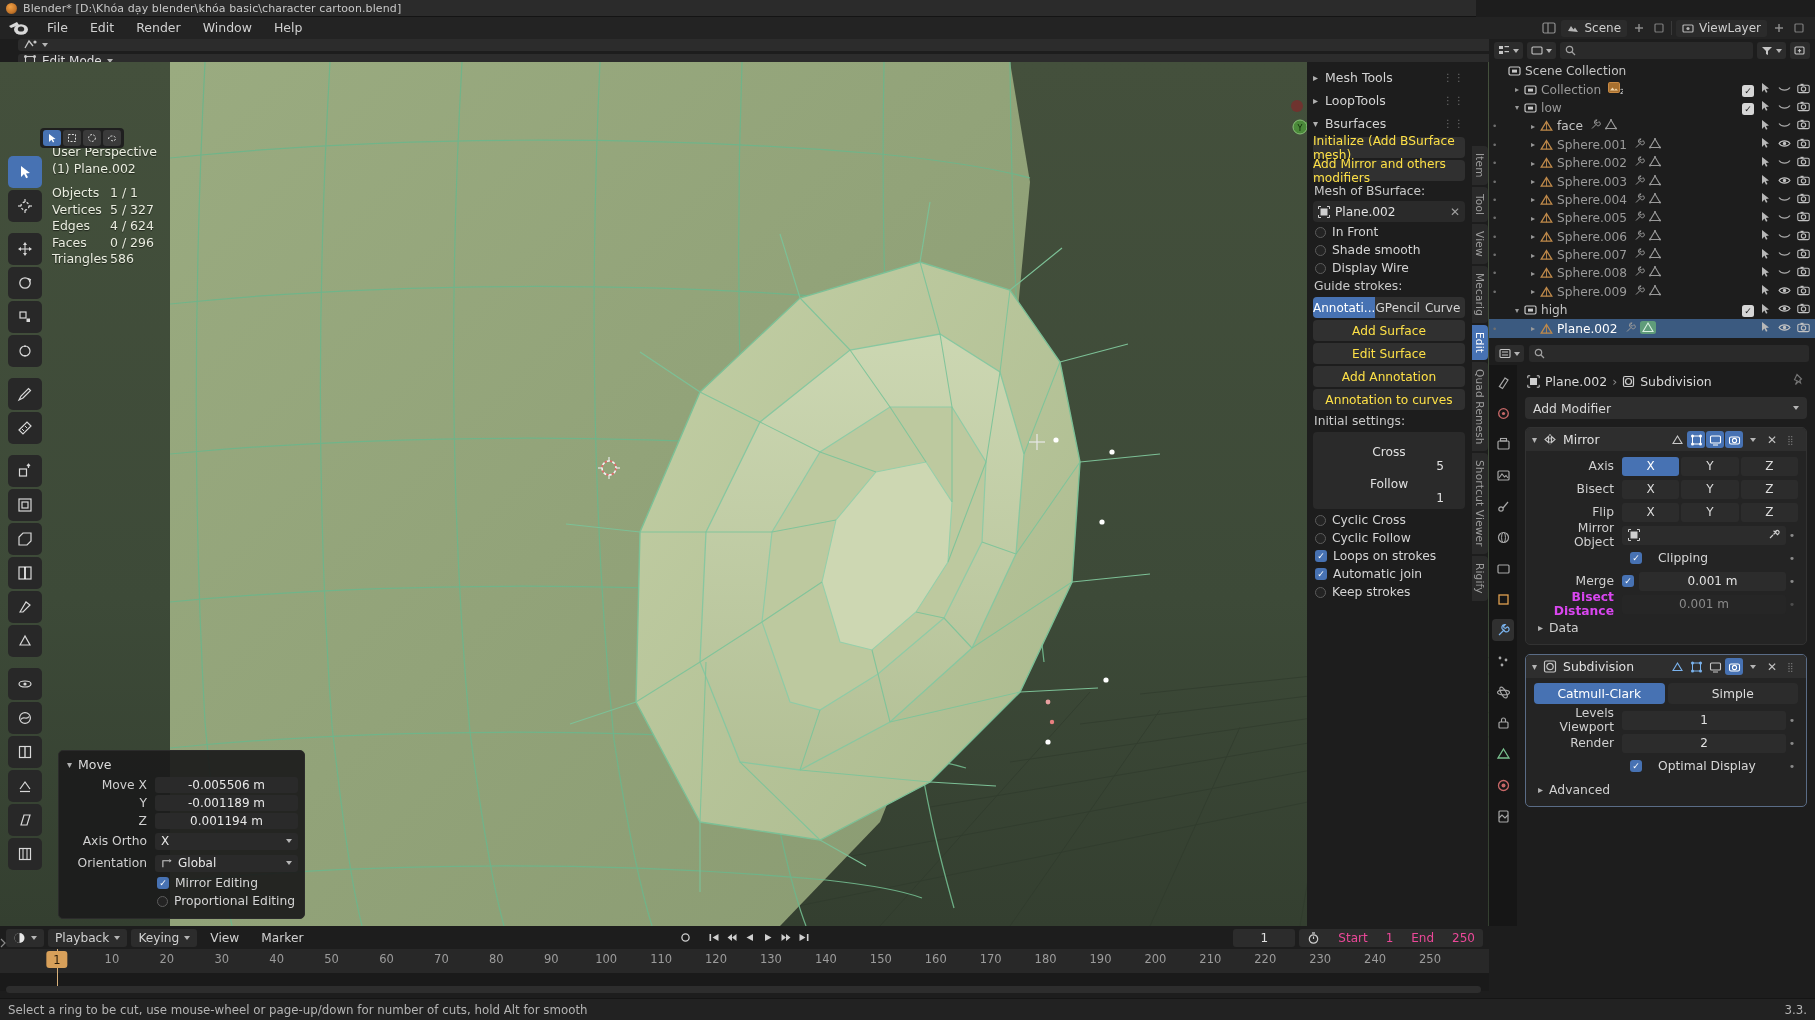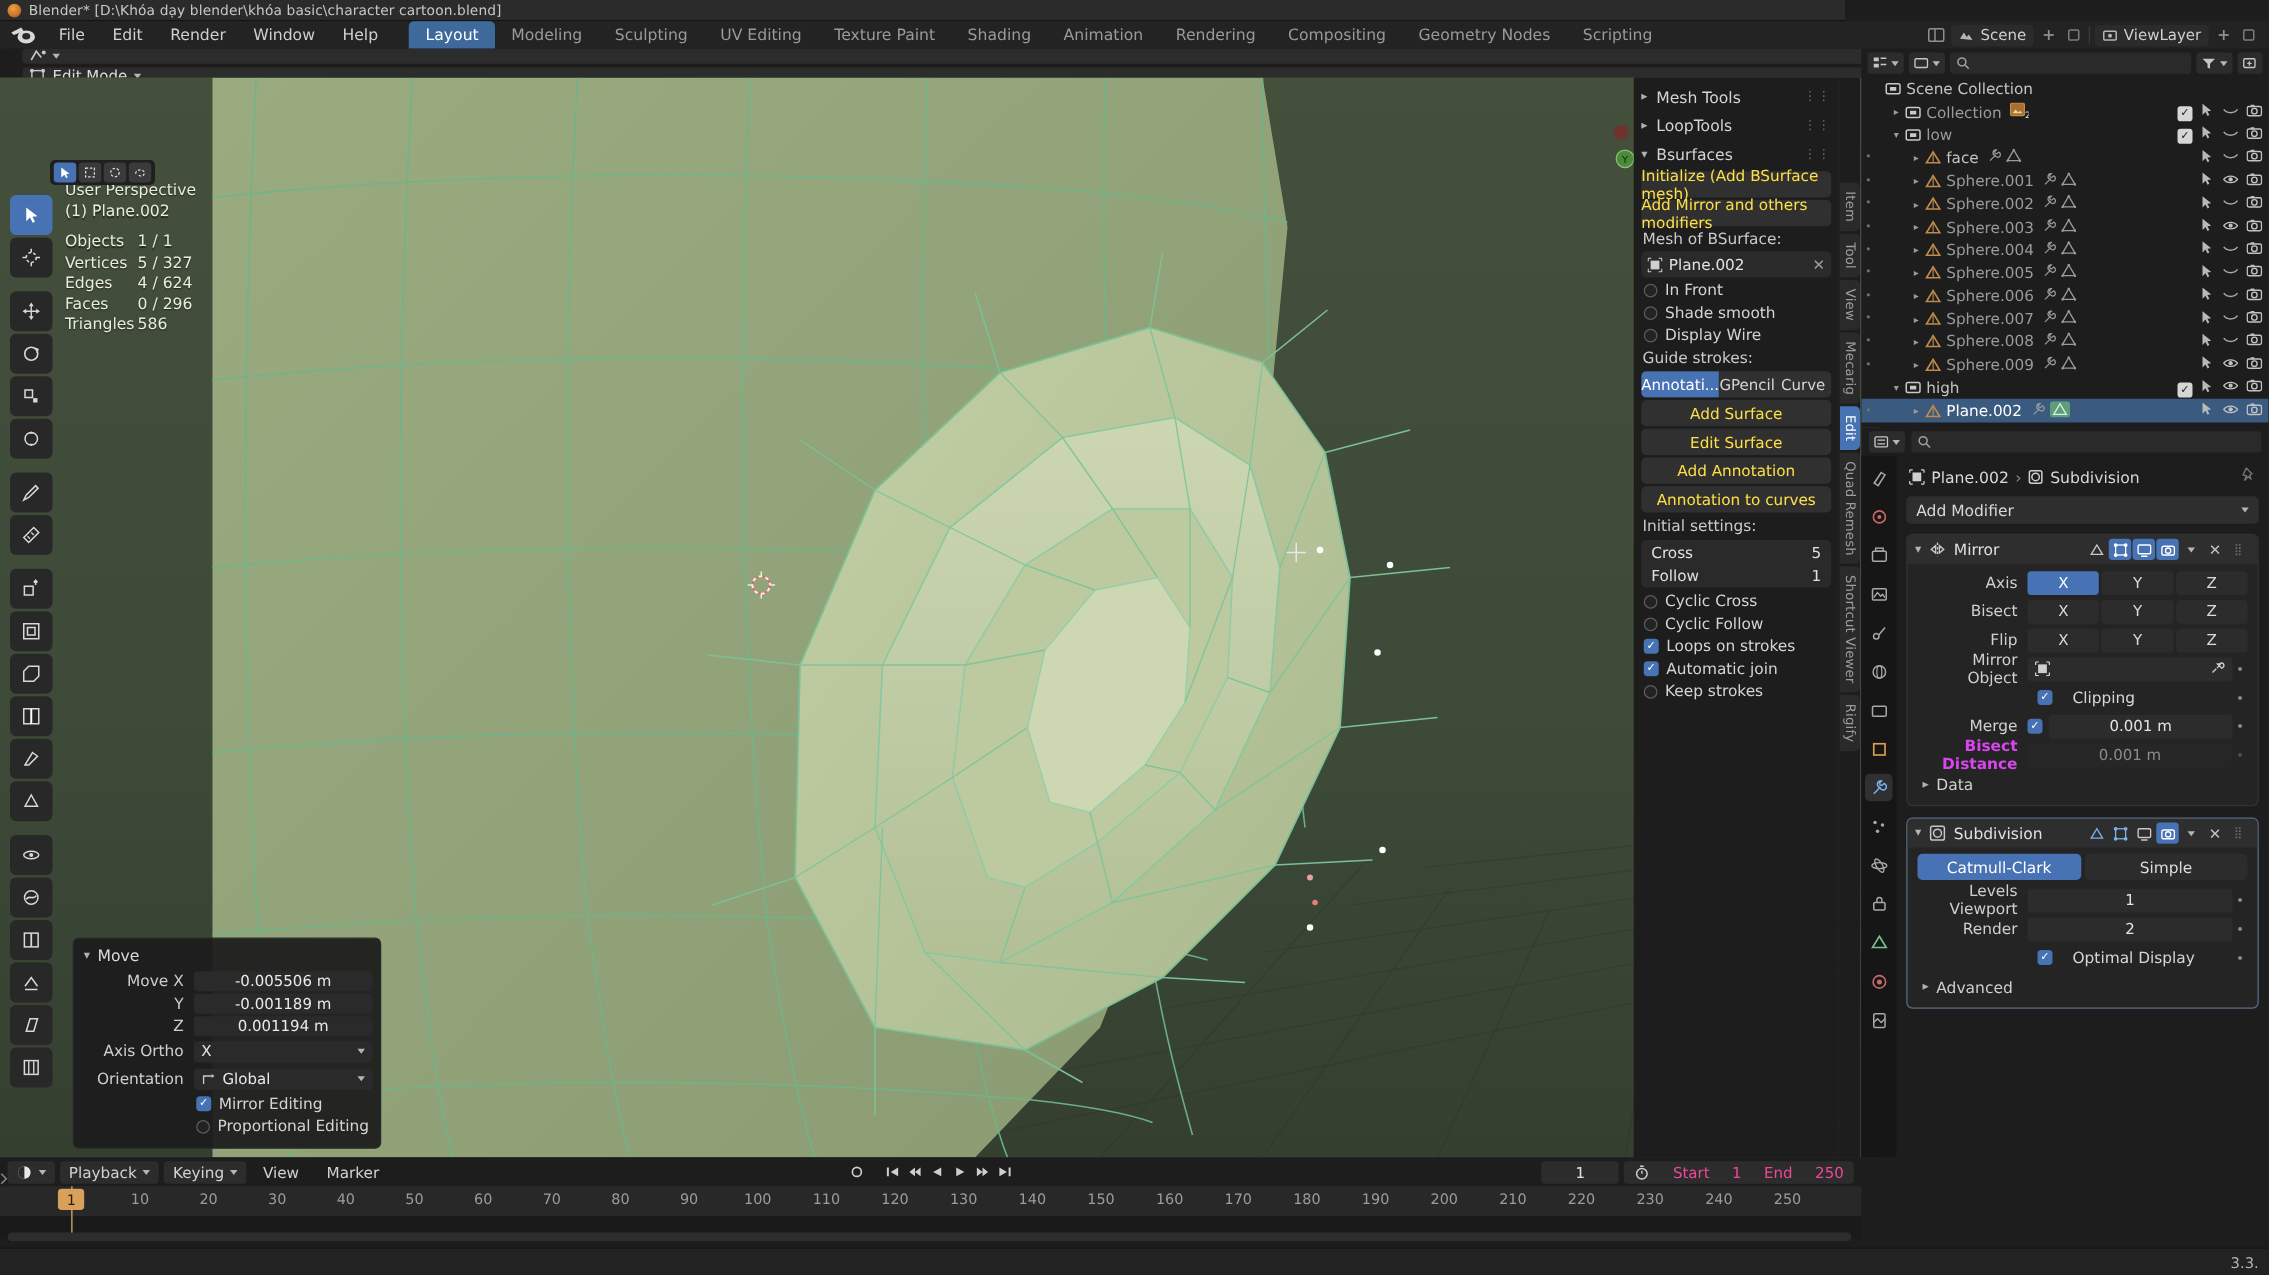--- a/index.html
+++ b/index.html
@@ -121,21 +121,21 @@
   .chk:after { content:"✓"; color:#fff; font-size:9px; line-height:1; }
   .seg3 { display:flex; margin:2px 6px; height:21px; border-radius:4px;
     overflow:hidden; background:#303030; }
   .seg3 div { flex:1; display:flex; align-items:center; justify-content:center;
     font-size:12px; color:#d6d6d6; }
   .seg3 div.on { background:#4772b3; color:#fff; }
   .np-valrow { margin:1px 6px; height:20px; background:#2a2a2a; border-radius:4px;
     display:flex; align-items:center; padding:0 8px; font-size:12.2px; color:#e0e0e0; }
   .np-valrow .v { margin-left:auto; }
   .np-valgrp { margin:2px 6px; background:#2a2a2a; border-radius:4px; overflow:hidden; }
-  .np-valgrp .np-valrow { margin:0; border-radius:0; background:transparent; height:19px;}
+  .np-valgrp .np-valrow { margin:13px; border-radius:0; background:transparent; height:19px;flex-direction:column;}
 
   
   .np-tabs { position:absolute; left:1471px; top:62px; width:17px; height:864px;
     background:#1d1d1d; z-index:36; display:flex; flex-direction:column;
     align-items:center; padding-top:84px; gap:2px;}
   .np-tab { writing-mode:vertical-rl; font-size:10.5px; color:#9d9d9d;
     background:#2a2a2a; border-radius:0 4px 4px 0; padding:7px 2px; letter-spacing:.2px;}
   .np-tab.on { background:#4772b3; color:#fff; }
 
   
@@ -283,33 +283,20 @@
       <ellipse cx="13" cy="9" rx="3.2" ry="2.6" fill="#2a2a2a"></ellipse>
       <path d="M1 6 L9 2 L11 5 L3 8 Z" fill="#d8d8d8"></path>
     </svg>
   </div>
   <div class="menu-item">File</div>
   <div class="menu-item">Edit</div>
   <div class="menu-item">Render</div>
   <div class="menu-item">Window</div>
   <div class="menu-item">Help</div>
 
-  <div class="wsp-tabs">
-    <div class="wsp-tab active">Layout</div>
-    <div class="wsp-tab">Modeling</div>
-    <div class="wsp-tab">Sculpting</div>
-    <div class="wsp-tab">UV Editing</div>
-    <div class="wsp-tab">Texture Paint</div>
-    <div class="wsp-tab">Shading</div>
-    <div class="wsp-tab">Animation</div>
-    <div class="wsp-tab">Rendering</div>
-    <div class="wsp-tab">Compositing</div>
-    <div class="wsp-tab">Geometry Nodes</div>
-    <div class="wsp-tab">Scripting</div>
-  </div>
 
   <div class="menubar-right">
     <div class="mb-icon">
       <svg width="14" height="12" viewBox="0 0 14 12">
           <rect x="1" y="1" width="12" height="10" rx="1.5" fill="none" stroke="#b5b5b5" stroke-width="1.2"></rect>
           <line x1="6" y1="1" x2="6" y2="11" stroke="#b5b5b5" stroke-width="1.2"></line>
         </svg>
     </div>
     <div class="scene-box">
       <svg width="12" height="11" viewBox="0 0 12 11">
@@ -1912,16 +1899,17 @@
   <div class="tl-scroll"></div>
 </div>
 
 <div class="left-edge-tab">
   <svg width="7" height="18" viewBox="0 0 7 18">
       <path d="M1 5 L5 9 L1 13" fill="none" stroke="#8a8a8a" stroke-width="1.2"></path>
     </svg>
 </div>
 
 <div class="statusbar">
+  <span>Select a ring to be cut, use mouse-wheel or page-up/down for number of cuts, hold Alt for smooth</span>
   <span class="right">
     <span>3.3.</span>
   </span>
 </div>
 
 </body></html>

